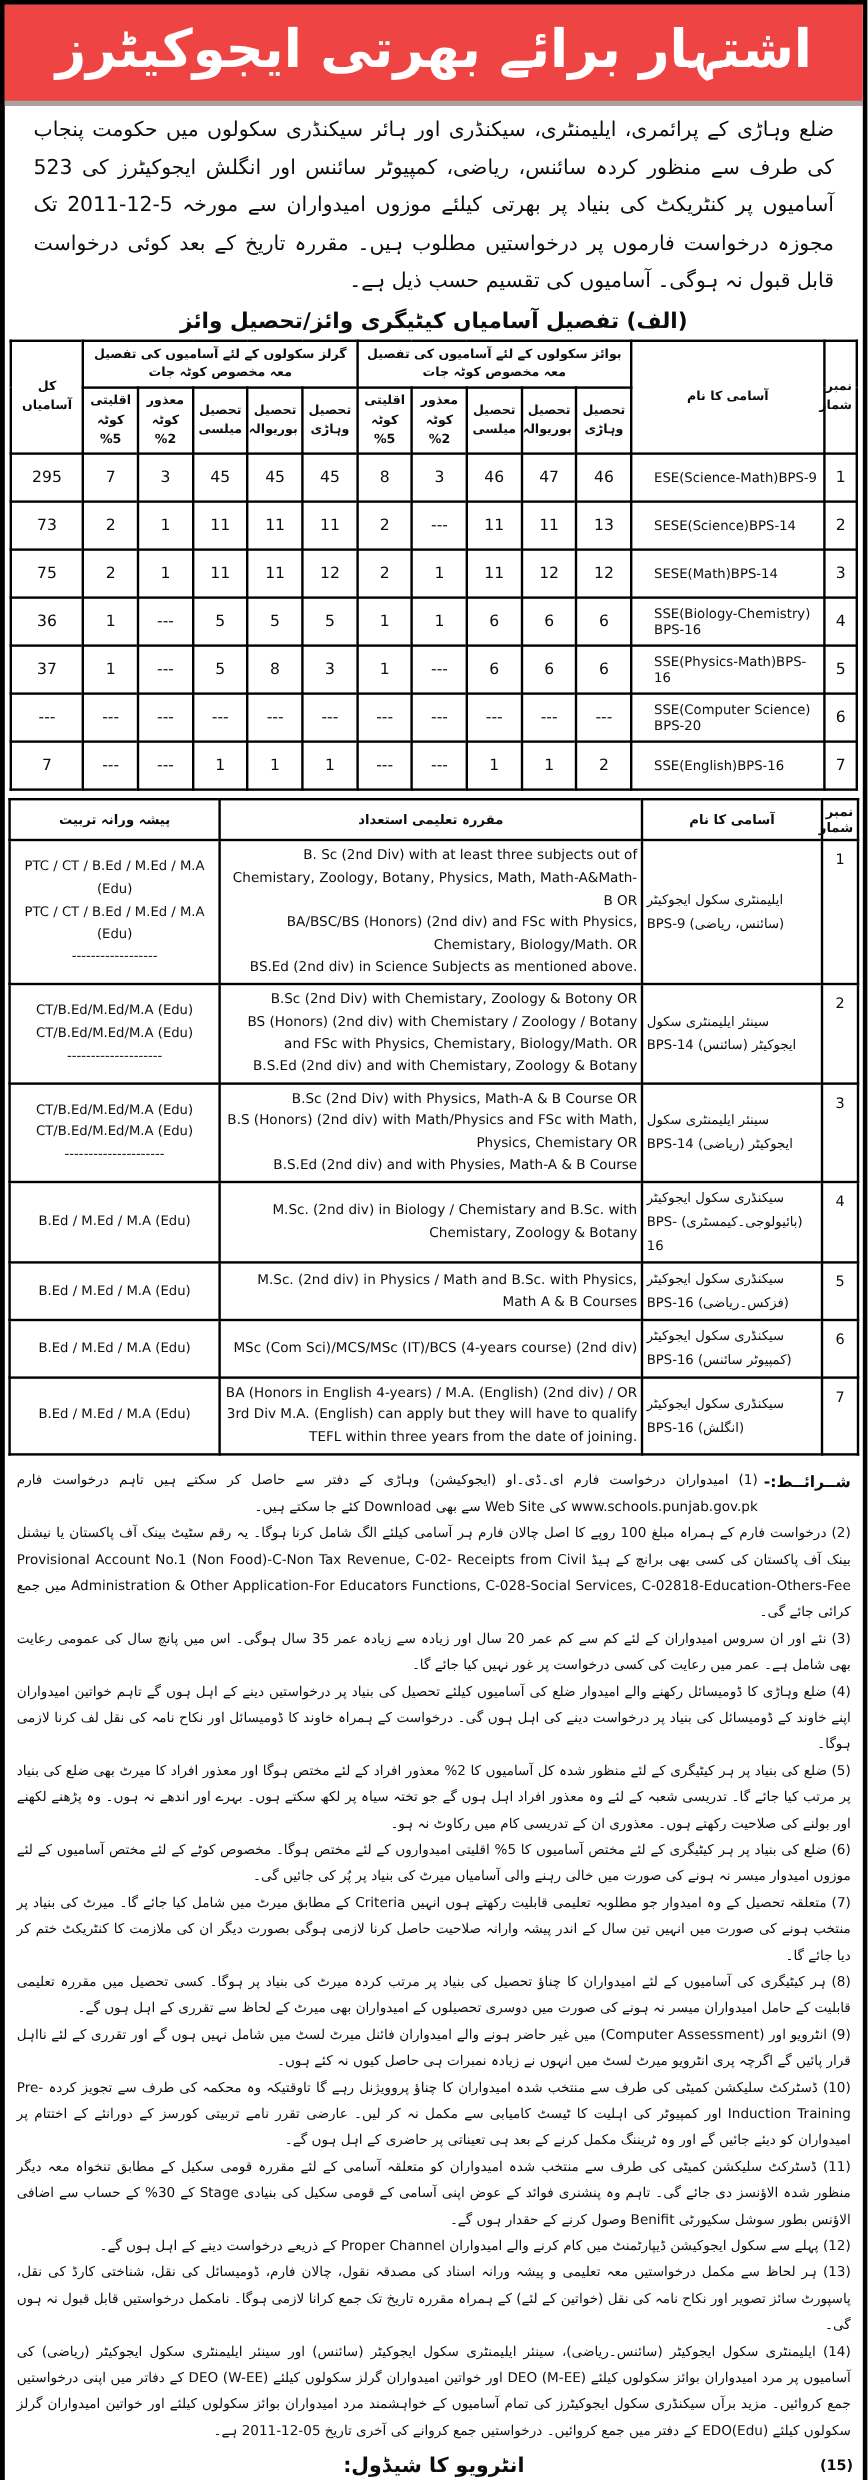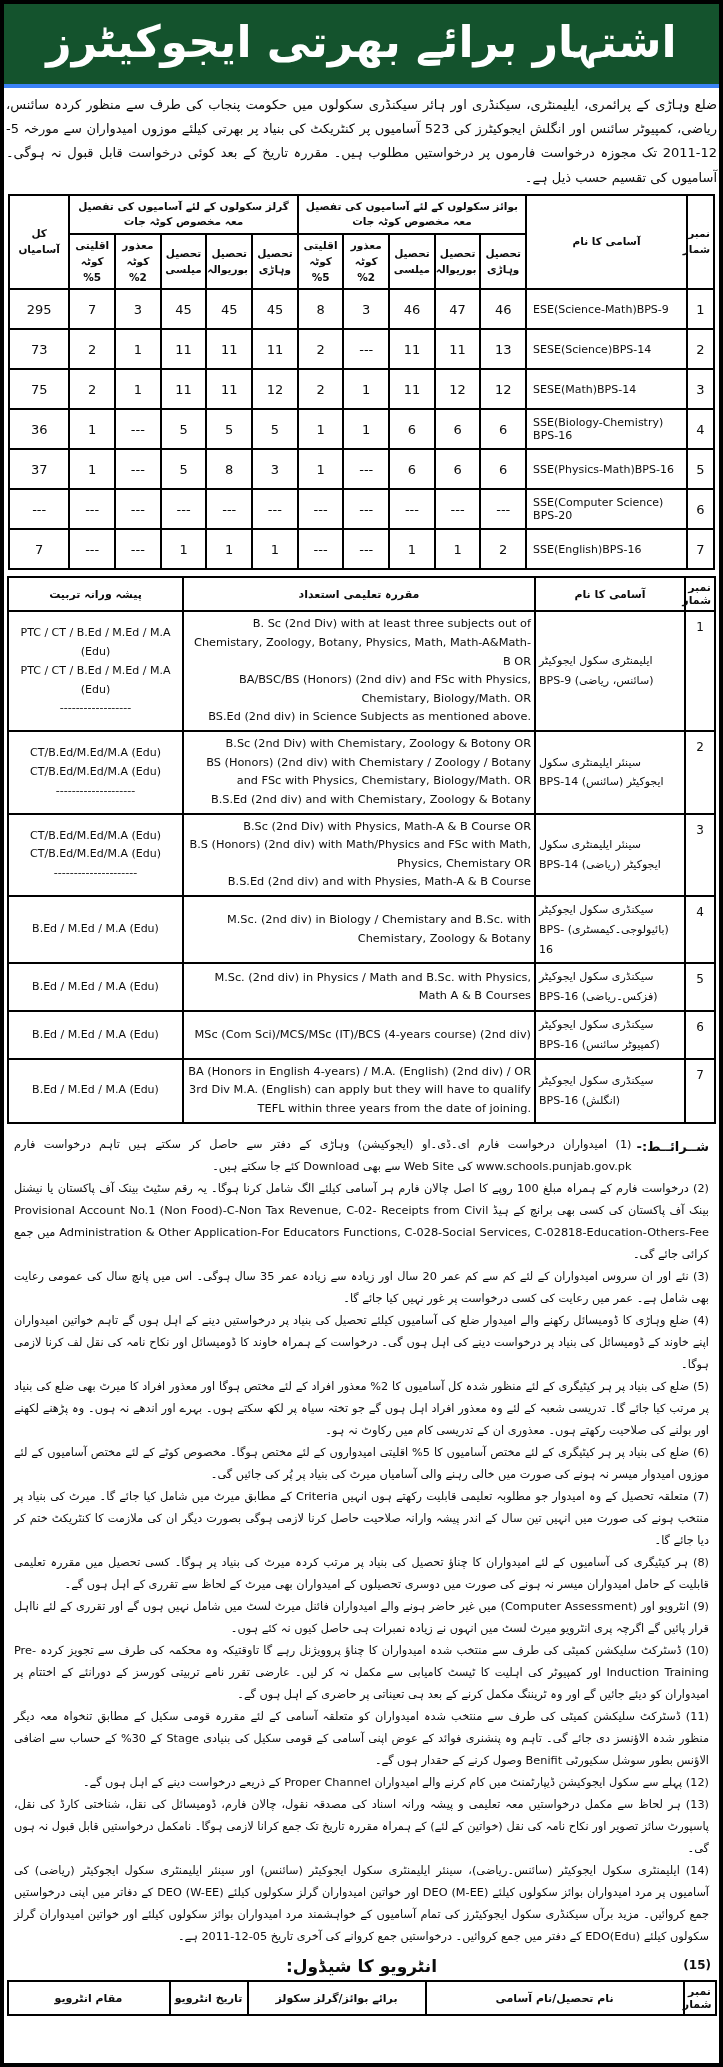--- a/index.html
+++ b/index.html
@@ -1,35 +1,35 @@
 <!DOCTYPE html>
 <html lang="ur" dir="rtl"><head>
 <meta charset="utf-8">
 <style>
   * { margin:0; padding:0; box-sizing:border-box; }
   html,body { background:#e8e8e8; }
   body { width:723px; font-family:"DejaVu Sans",sans-serif; color:#0d0d0d; }
   .ad { width:723px; min-height:2067px; background:#fff; border:4px solid #000; display:flex; flex-direction:column; }
 
-  .masthead { background:#14532d; color:#fff; text-align:center; padding:14px 6px 18px; border-bottom:4px solid #3b82f6; }
+  .masthead { background:#ef4444; color:#fff; text-align:center; padding:14px 6px 18px; border-bottom:4px solid #a3a3a3; }
   .masthead .title { font-size:44px; font-weight:bold; letter-spacing:1px; line-height:1.1; }
 
-  .intro { direction:rtl; text-align:justify; font-size:13px; line-height:1.85; padding:5px 2px 2px; }
+  .intro { direction:rtl; text-align:justify; font-size:17px; line-height:1.85; padding:5px 24px 2px; }
 
   .sec-heading { direction:rtl; text-align:center; font-size:18px; font-weight:bold; padding:4px 0 3px; }
 
   table { border-collapse:collapse; width:calc(100% - 8px); margin:2px auto 4px; direction:rtl; table-layout:fixed; }
   th,td { border:2px solid #000; font-size:11px; text-align:center; padding:3px 3px; vertical-align:middle; }
   th { font-weight:bold;margin-top:12px; }
   .num { font-size:13px; font-family:"DejaVu Sans",sans-serif; }
   .ltr { direction:ltr; text-align:left; }
 
   .vac-table th { font-size:10.5px; line-height:1.5; }
   .vac-table td { height:40px; }
-  .vac-table .post { font-size:11px; padding-left:6px; }
+  .vac-table .post { font-size:11px; padding-left:18px; }
 
   .qual-table td { text-align:right; }
   .qual-table .train { text-align:center; font-size:11px; line-height:1.7; white-space:pre-line; }
   .qual-table .qual { font-size:11.3px; line-height:1.65; white-space:pre-line; }
   .qual-table .post-ur { text-align:left; font-size:11px; line-height:1.8; }
   .qual-table .sn { text-align:center; font-size:12px; vertical-align:top; padding-top:8px; }
 
   .conditions { direction:rtl; text-align:justify; font-size:11.3px; line-height:1.95; padding:6px 10px 4px; }
   .cond-label { float:right; font-weight:bold; font-size:13px; margin-left:5px; letter-spacing:2px; }
   .conditions p { margin:0; }
@@ -42,20 +42,21 @@
 <body>
 
 <div class="ad">
 
   <div class="masthead">
     <div class="title">اشتہار برائے بھرتی ایجوکیٹرز</div>
   </div>
 
   <div class="intro">ضلع وہاڑی کے پرائمری، ایلیمنٹری، سیکنڈری اور ہائر سیکنڈری سکولوں میں حکومت پنجاب کی طرف سے منظور کردہ سائنس، ریاضی، کمپیوٹر سائنس اور انگلش ایجوکیٹرز کی 523 آسامیوں پر کنٹریکٹ کی بنیاد پر بھرتی کیلئے موزوں امیدواران سے مورخہ 5-12-2011 تک مجوزہ درخواست فارموں پر درخواستیں مطلوب ہیں۔ مقررہ تاریخ کے بعد کوئی درخواست قابل قبول نہ ہوگی۔ آسامیوں کی تقسیم حسب ذیل ہے۔</div>
 
+  <div class="sec-heading">(الف) تفصیل آسامیاں کیٹیگری وائز/تحصیل وائز</div>
 
   <table class="vac-table">
     <colgroup>
       <col style="width:26px">
         <col style="width:155px">
       <col style="width:44px">
         <col style="width:44px">
         <col style="width:44px">
         <col style="width:44px">
         <col style="width:44px">

